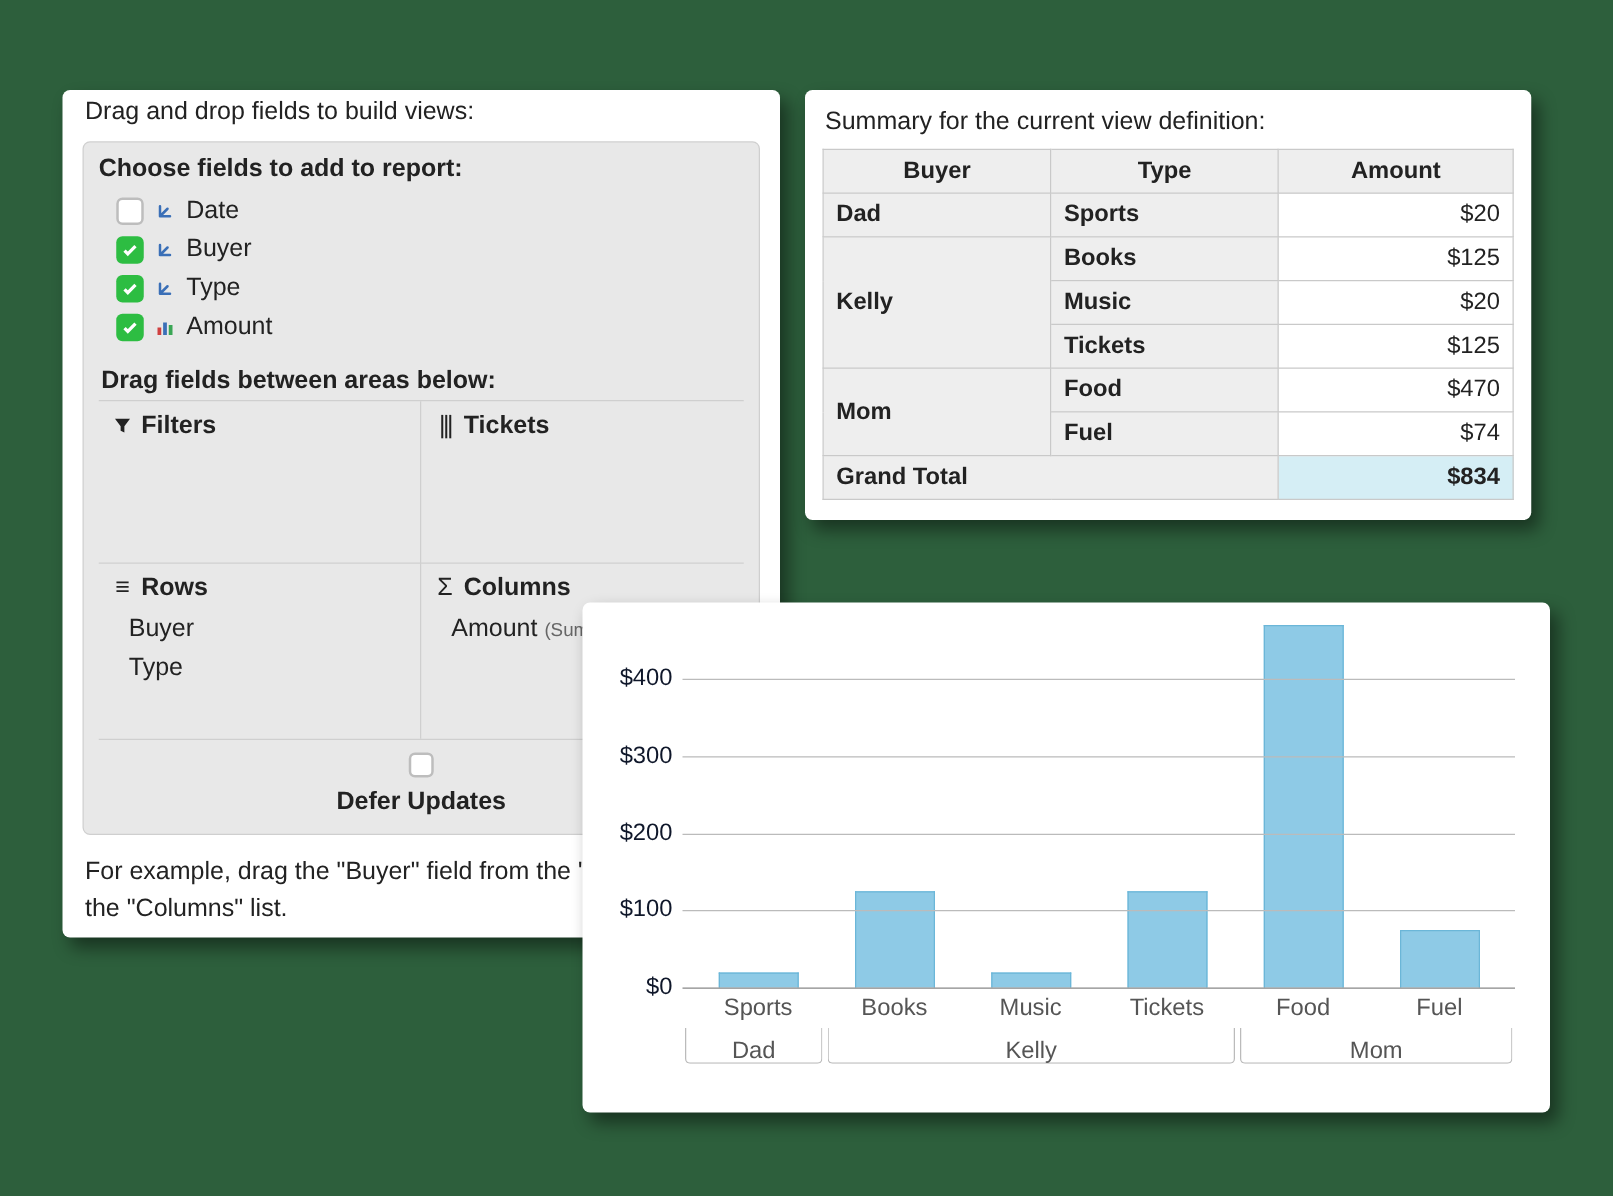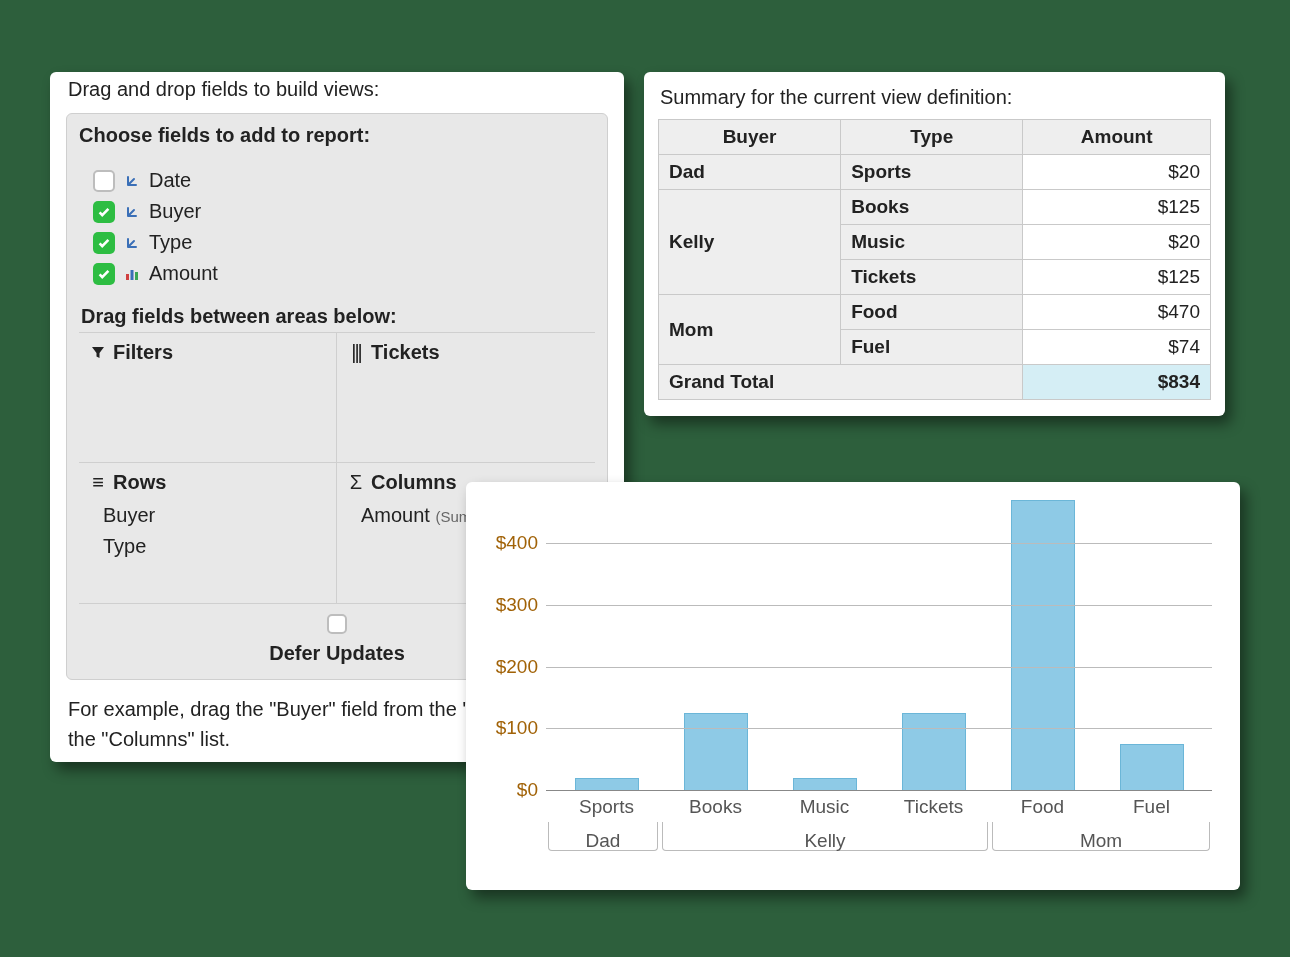--- a/index.html
+++ b/index.html
@@ -42,21 +42,21 @@
     left:50px; top:72px;
     width:574px;
   }
   #builder .intro{margin:2px 0 12px 2px;}
   .card{
     border:1px solid var(--field-border);
     border-radius:6px;
     background:var(--field-bg);
     padding:10px 12px 12px;
   }
-  .card-title{font-weight:700;margin-bottom:18px;}
+  .card-title{font-weight:700;margin-bottom:6px;}
   .field-list{list-style:none;margin:0;padding:0;}
   .field-list li{
     display:flex;align-items:center;gap:8px;
     padding:4px 2px 4px 14px;
   }
   .chk{
     width:22px;height:22px;border-radius:5px;
     display:inline-flex;align-items:center;justify-content:center;
     flex-shrink:0;
   }
@@ -138,21 +138,21 @@
   .plot{
     position:relative;
     margin-left:58px;
     height:290px;
   }
   .y-axis{
     position:absolute;left:-58px;top:0;bottom:0;width:58px;
   }
   .y-tick{
     position:absolute;left:0;width:50px;text-align:right;
-    font-size:19px;color:#a16207;transform:translateY(-50%);
+    font-size:19px;color:#0f172a;transform:translateY(-50%);
   }
   .grid,.baseline{
     position:absolute;left:0;right:6px;height:0;
     border-top:1px solid #bbb;
   }
   .baseline{border-top:1px solid #888;}
   .bars{
     position:absolute;left:0;right:6px;top:0;bottom:0;
     display:flex;align-items:flex-end;justify-content:space-around;
     padding:0 6px;

